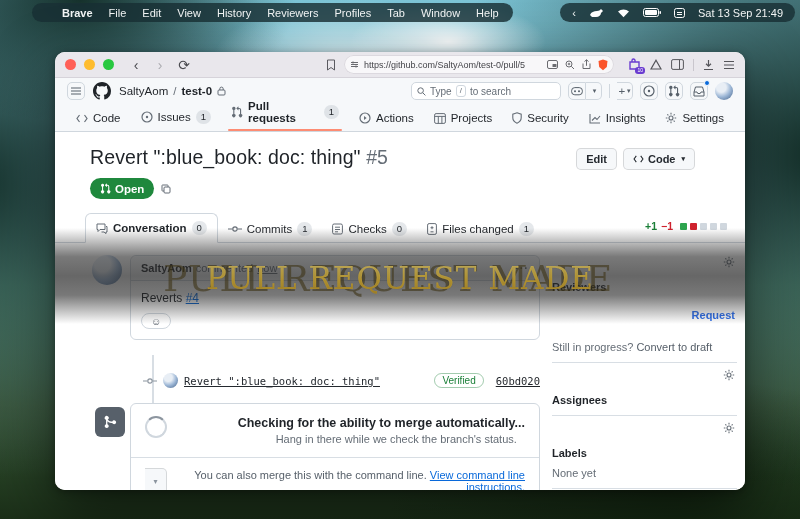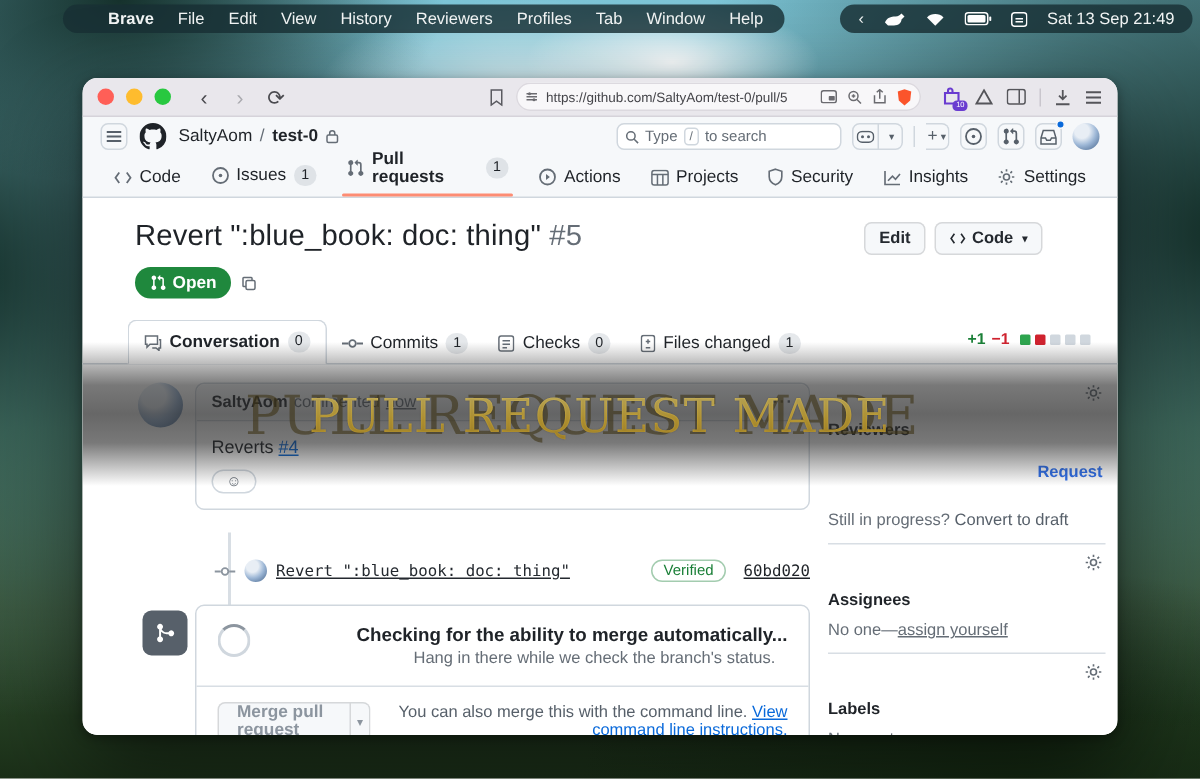--- a/index.html
+++ b/index.html
@@ -15,21 +15,21 @@
       radial-gradient(560px 480px at 103% 30%, rgba(12,36,28,.97), rgba(12,36,28,0) 70%),
       radial-gradient(420px 200px at 85% 100%, rgba(20,40,18,.9), rgba(20,40,18,0) 70%),
       linear-gradient(180deg,#7cc4d6 0%, #8ed1df 34%, #7cbbaa 55%, #49684c 78%, #243d22 92%, #1b2f18 100%);
   }
   
   .menubar-pill {
     position:absolute; top:3px; height:19px; border-radius:10px;
     background:rgba(24,48,52,.82); color:#f2f5f5; display:flex; align-items:center;
     font-size:11px;
   }
-  .menubar-left { left:42px; padding:0 14px; gap:16px;justify-content:center; }
+  .menubar-left { left:32px; padding:0 14px; gap:16px;justify-content:center; }
   .menubar-right { right:5px; padding:0 12px; gap:13px; }
   .menubar-left .apple { font-size:12px; }
   .menubar-left .mi { white-space:nowrap; }
   .menubar-left .mi.first { font-weight:bold; }
   .mb-ic { display:inline-flex; align-items:center; }
   .mb-ic svg { display:block; }
   
   .window {
     position:absolute; left:55px; top:52px; width:690px; height:438px;
     border-radius:10px; overflow:hidden; background:#fff;
@@ -607,21 +607,20 @@
         <div class="merge-card">
           <div class="ms-row1">
             <div class="spinner"></div>
             <div>
               <div class="ms-title">Checking for the ability to merge automatically...</div>
               <div class="ms-sub">Hang in there while we check the branch's status.</div>
             </div>
           </div>
           <div class="ms-row2">
             <span class="merge-btn-grp">
-              <span class="merge-btn">Merge pull request</span>
               <span class="merge-caret">▾</span>
             </span>
             <span class="cli">
               <span>You can also merge this with the command line.</span>
               <a>View command line instructions.</a>
             </span>
           </div>
         </div>
 
       </div>
@@ -645,23 +644,20 @@
           </div>
         </div>
         <div class="sb-sec">
           <div class="sb-title">Assignees</div>
           <span class="sb-gear">
             <svg width="12" height="12" viewBox="0 0 12 12">
                 <circle cx="6" cy="6" r="2" fill="none" stroke="currentColor" stroke-width="1.1"></circle>
                 <path d="M6 0.8v1.6M6 9.6v1.6M0.8 6h1.6M9.6 6h1.6M2.3 2.3l1.1 1.1M8.6 8.6l1.1 1.1M9.7 2.3 8.6 3.4M3.4 8.6 2.3 9.7" stroke="currentColor" stroke-width="1.1"></path>
               </svg>
           </span>
-          <div class="sb-body">
-            <span>No one—</span><a>assign yourself</a>
-          </div>
         </div>
         <div class="sb-sec">
           <div class="sb-title">Labels</div>
           <span class="sb-gear">
             <svg width="12" height="12" viewBox="0 0 12 12">
                 <circle cx="6" cy="6" r="2" fill="none" stroke="currentColor" stroke-width="1.1"></circle>
                 <path d="M6 0.8v1.6M6 9.6v1.6M0.8 6h1.6M9.6 6h1.6M2.3 2.3l1.1 1.1M8.6 8.6l1.1 1.1M9.7 2.3 8.6 3.4M3.4 8.6 2.3 9.7" stroke="currentColor" stroke-width="1.1"></path>
               </svg>
           </span>
           <div class="sb-body">None yet</div>

